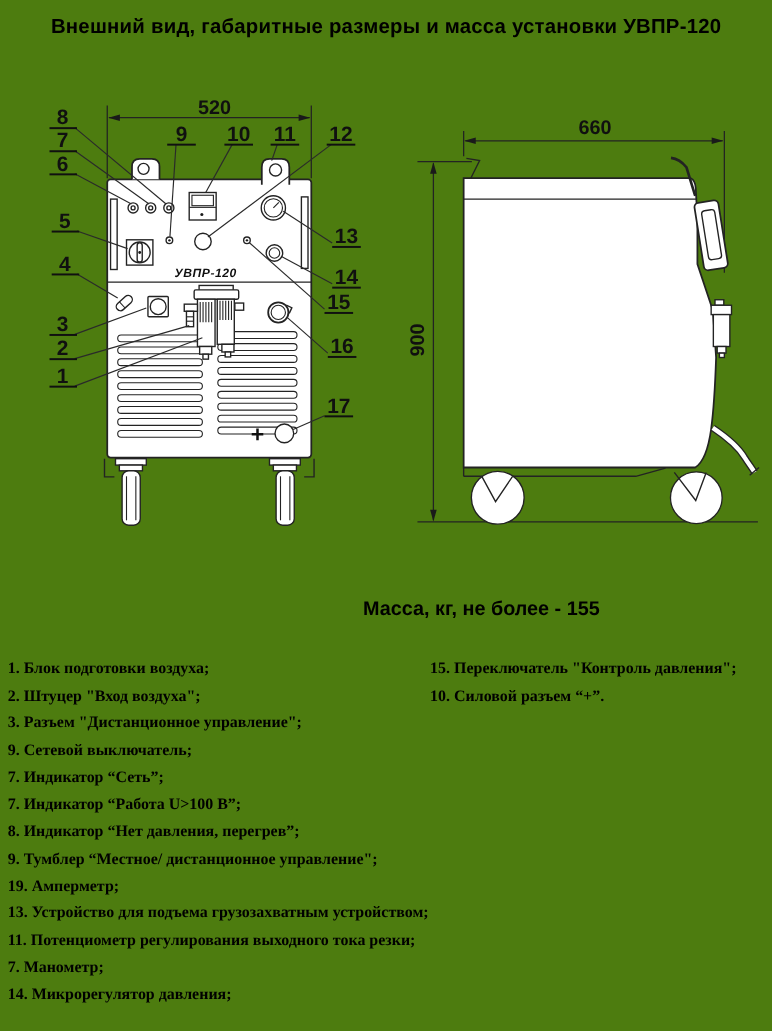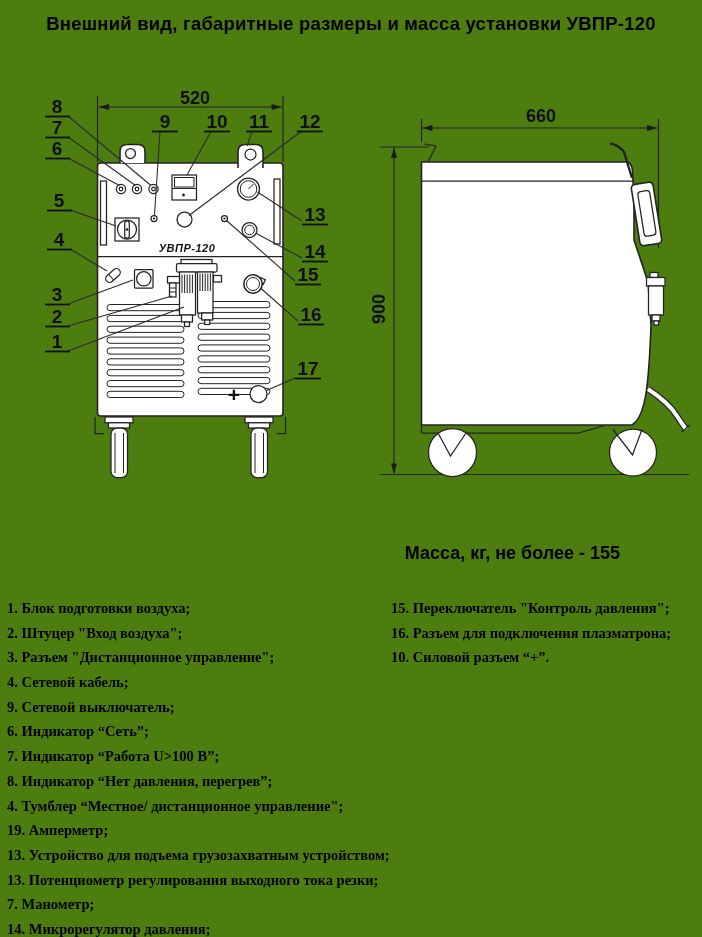--- a/index.html
+++ b/index.html
@@ -14,21 +14,21 @@
   .model{font-size:11px;font-style:italic;fill:#3d3d3d;letter-spacing:0.5px;}
   .plus{font-size:21px;}
   .ol{fill:#fff;stroke:#232323;stroke-width:1.6;}
   .ol2{fill:#fff;stroke:#232323;stroke-width:1.25;}
   .ln{fill:none;stroke:#232323;stroke-width:1.25;}
   .thin{fill:none;stroke:#232323;stroke-width:1;}
   .lead{fill:none;stroke:#2a2a2a;stroke-width:1.05;}
   .ul{stroke:#101010;stroke-width:1.8;}
   .dimln{stroke:#232323;stroke-width:1.15;fill:none;}
   .arr{fill:#1a1a1a;stroke:none;}
-  #mass{position:absolute;top:543px;left:330px;width:290px;text-align:right;
+  #mass{position:absolute;top:543px;left:330px;width:290px;text-align:left;
         font-size:18px;font-weight:bold;}
   .legend-col{position:absolute;top:596px;}
   #legend-left{left:7px;width:380px;}
   #legend-right{left:391px;width:305px;}
   .legend-item{height:24.7px;line-height:24.7px;white-space:nowrap;
                font-family:"Liberation Serif",serif;font-size:14.5px;font-weight:bold;}
 </style>
 </head>
 <body>
 
@@ -315,32 +315,30 @@
       </g>
     </g>
   </svg>
 
   <div id="mass">Масса, кг, не более - 155</div>
 
   <div id="legend-left" class="legend-col">
     <div class="legend-item">1. Блок подготовки воздуха;</div>
     <div class="legend-item">2. Штуцер "Вход воздуха";</div>
     <div class="legend-item">3. Разъем "Дистанционное управление";</div>
-    <div class="legend-item">4. Сетевой кабель;</div>
     <div class="legend-item">9. Сетевой выключатель;</div>
-    <div class="legend-item">6. Индикатор “Сеть”;</div>
+    <div class="legend-item">7. Индикатор “Сеть”;</div>
     <div class="legend-item">7. Индикатор “Работа U&gt;100 В”;</div>
     <div class="legend-item">8. Индикатор “Нет давления, перегрев”;</div>
-    <div class="legend-item">4. Тумблер “Местное/ дистанционное управление";</div>
+    <div class="legend-item">9. Тумблер “Местное/ дистанционное управление";</div>
     <div class="legend-item">19. Амперметр;</div>
     <div class="legend-item">13. Устройство для подъема грузозахватным устройством;</div>
-    <div class="legend-item">13. Потенциометр регулирования выходного тока резки;</div>
+    <div class="legend-item">11. Потенциометр регулирования выходного тока резки;</div>
     <div class="legend-item">7. Манометр;</div>
     <div class="legend-item">14. Микрорегулятор давления;</div>
   </div>
 
   <div id="legend-right" class="legend-col">
     <div class="legend-item">15. Переключатель "Контроль давления";</div>
-    <div class="legend-item">16. Разъем для подключения плазматрона;</div>
     <div class="legend-item">10. Силовой разъем “+”.</div>
   </div>
 
 </div>
 
 </body></html>

